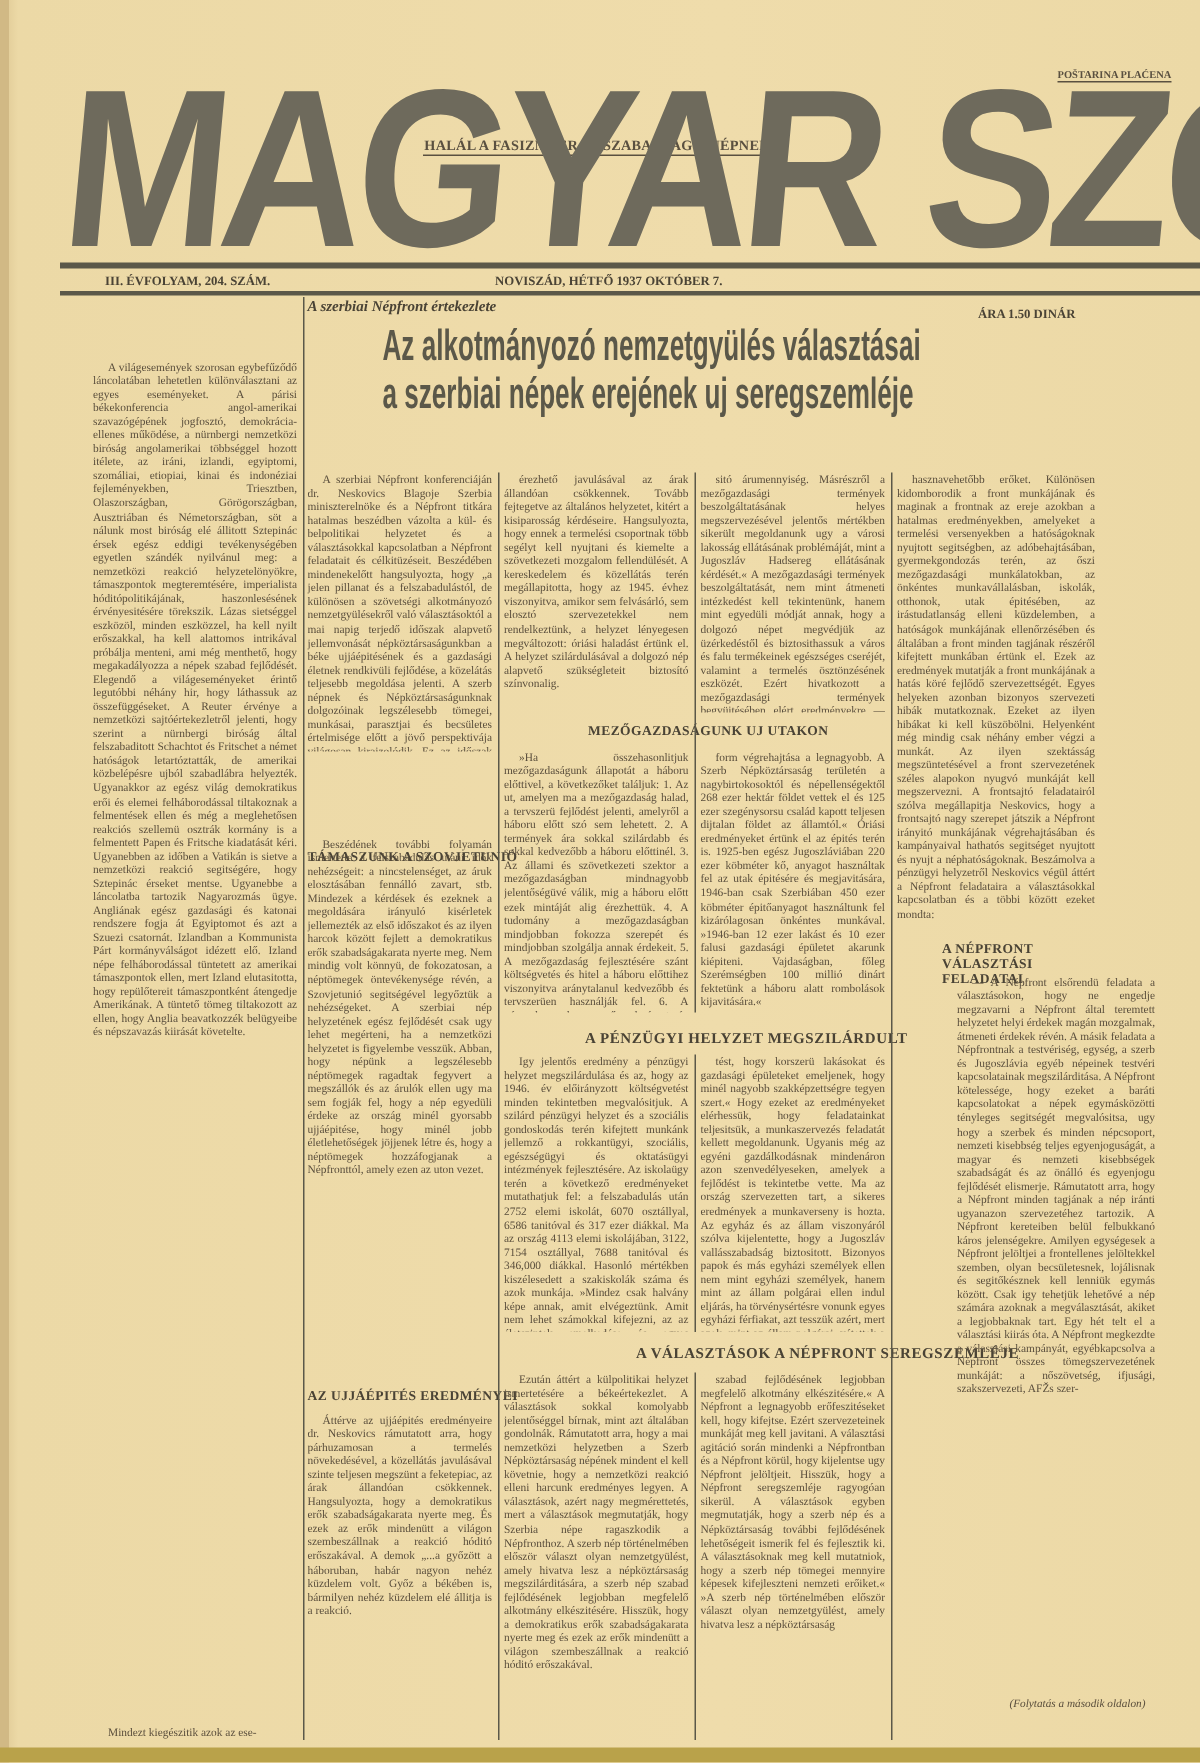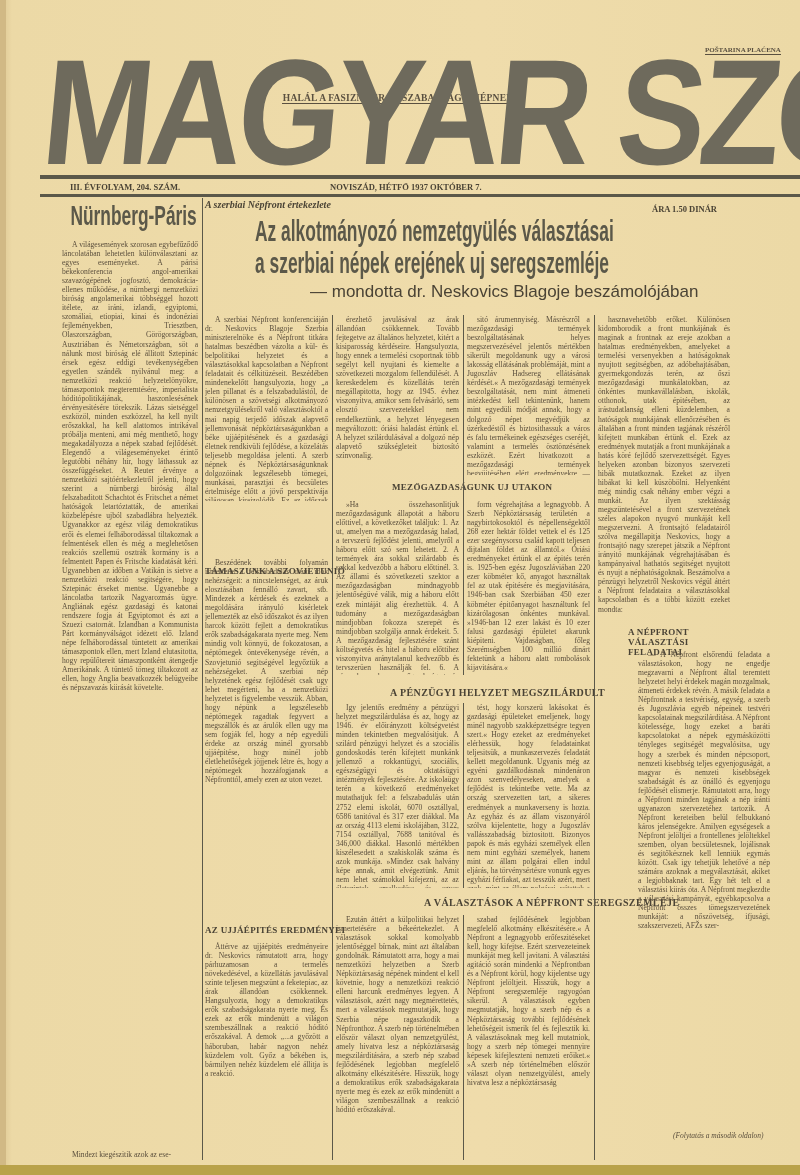--- a/index.html
+++ b/index.html
@@ -33,36 +33,32 @@
   <div class="mast-tag" style="left:282px;width:236px;">HALÁL A FASIZMUSRA – SZABADSÁG A NÉPNEK!</div>
   <div class="postarina">POŠTARINA PLAĆENA</div>
   <div class="logo">MAGYAR SZÓ</div>
 
   <div class="rule" style="top:175px;height:4px;"></div>
   <div class="info" style="left:70px;">III. ÉVFOLYAM, 204. SZÁM.</div>
   <div class="info" style="left:330px;">NOVISZÁD, HÉTFŐ 1937 OKTÓBER 7.</div>
   <div class="info" style="left:652px;margin-top:22px;">ÁRA 1.50 DINÁR</div>
   <div class="rule" style="top:194px;height:3px;"></div>
 
-  <div class="kicker-left">
-    <div class="nurn">Nürnberg-Páris</div>
-  </div>
   <div class="col" style="left:62px;top:240px;width:136px;height:910px;">
     <p>A világesemények szorosan egybefűződő láncolatában lehetetlen különválasztani az egyes eseményeket. A párisi békekonferencia angol-amerikai szavazógépének jogfosztó, demokrácia-ellenes működése, a nürnbergi nemzetközi biróság angolamerikai többséggel hozott itélete, az iráni, izlandi, egyiptomi, szomáliai, etiopiai, kinai és indonéziai fejleményekben, Triesztben, Olaszországban, Görögországban, Ausztriában és Németországban, söt a nálunk most biróság elé állitott Sztepinác érsek egész eddigi tevékenységében egyetlen szándék nyilvánul meg: a nemzetközi reakció helyzetelönyökre, támaszpontok megteremtésére, imperialista hóditópolitikájának, haszonlesésének érvényesitésére törekszik. Lázas sietséggel eszközöl, minden eszközzel, ha kell nyilt erőszakkal, ha kell alattomos intrikával próbálja menteni, ami még menthető, hogy megakadályozza a népek szabad fejlődését. Elegendő a világeseményeket érintő legutóbbi néhány hir, hogy láthassuk az összefüggéseket. A Reuter érvénye a nemzetközi sajtóértekezletről jelenti, hogy szerint a nürnbergi biróság által felszabaditott Schachtot és Fritschet a német hatóságok letartóztatták, de amerikai közbelépésre ujból szabadlábra helyezték. Ugyanakkor az egész világ demokratikus erői és elemei felháborodással tiltakoznak a felmentések ellen és még a meglehetősen reakciós szellemü osztrák kormány is a felmentett Papen és Fritsche kiadatását kéri. Ugyanebben az időben a Vatikán is sietve a nemzetközi reakció segitségére, hogy Sztepinác érseket mentse. Ugyanebbe a láncolatba tartozik Nagyarozmás ügye. Angliának egész gazdasági és katonai rendszere fogja át Egyiptomot és azt a Szuezi csatornát. Izlandban a Kommunista Párt kormányválságot idézett elő. Izland népe felháborodással tüntetett az amerikai támaszpontok ellen, mert Izland elutasitotta, hogy repülőtereit támaszpontként átengedje Amerikának. A tüntető tömeg tiltakozott az ellen, hogy Anglia beavatkozzék belügyeibe és népszavazás kiirását követelte.</p>
   </div>
   <div class="col" style="left:62px;top:1150px;width:136px;height:12px;">
     <p>Mindezt kiegészitik azok az ese-</p>
   </div>
 
   <div class="vr" style="left:202px;top:198px;height:962px;"></div>
 
   <div class="kicker">A szerbiai Népfront értekezlete</div>
   <div class="headline" style="top:215px;">Az alkotmányozó nemzetgyülés választásai</div>
   <div class="headline" style="top:247px;">a szerbiai népek erejének uj seregszemléje</div>
-  <div class="subhead">— mondotta dr. Neskovics Blagoje beszámolójában</div>
 
   <div class="col" style="left:205px;top:315px;width:123px;height:186px;">
     <p>A szerbiai Népfront konferenciáján dr. Neskovics Blagoje Szerbia miniszterelnöke és a Népfront titkára hatalmas beszédben vázolta a kül- és belpolitikai helyzetet és a választásokkal kapcsolatban a Népfront feladatait és célkitüzéseit. Beszédében mindenekelőtt hangsulyozta, hogy „a jelen pillanat és a felszabadulástól, de különösen a szövetségi alkotmányozó nemzetgyülésekről való választásoktól a mai napig terjedő időszak alapvető jellemvonását népköztársaságunkban a béke ujjáépitésének és a gazdasági életnek rendkivüli fejlődése, a közelátás teljesebb megoldása jelenti. A szerb népnek és Népköztársaságunknak dolgozóinak legszélesebb tömegei, munkásai, parasztjai és becsületes értelmisége előtt a jövő perspektivája világosan kirajzolódik. Ez az időszak jellemzi a háboru utáni időszak körülményeit a terszerü ujjáépitési harc. A szerb nép és köztársaságunk más nemzetei az ország megujitásában bebizonyitották, hogy szilárdan védelmezik a népfelszabaditó harcok vivmányait és készek azokat tovább fejleszteni.”</p>
   </div>
   <div class="sechead" style="left:205px;top:566px;">TÁMASZUNK A SZOVJETUNIÓ</div>
   <div class="col" style="left:205px;top:558px;width:123px;height:320px;">
     <p>Beszédének további folyamán ismertette a felszabadulás utáni idők nehézségeit: a nincstelenséget, az áruk elosztásában fennálló zavart, stb. Mindezek a kérdések és ezeknek a megoldására irányuló kisérletek jellemezték az első időszakot és az ilyen harcok között fejlett a demokratikus erők szabadságakarata nyerte meg. Nem mindig volt könnyü, de fokozatosan, a néptömegek öntevékenysége révén, a Szovjetunió segitségével legyőztük a nehézségeket. A szerbiai nép helyzetének egész fejlődését csak ugy lehet megérteni, ha a nemzetközi helyzetet is figyelembe vesszük. Abban, hogy népünk a legszélesebb néptömegek ragadtak fegyvert a megszállók és az árulók ellen ugy ma sem fogják fel, hogy a nép egyedüli érdeke az ország minél gyorsabb ujjáépitése, hogy minél jobb életlehetőségek jöjjenek létre és, hogy a néptömegek hozzáfogjanak a Népfronttól, amely ezen az uton vezet.</p>
   </div>
   <div class="sechead" style="left:205px;top:925px;">AZ UJJÁÉPITÉS EREDMÉNYEI</div>
   <div class="col" style="left:205px;top:942px;width:123px;height:220px;">

